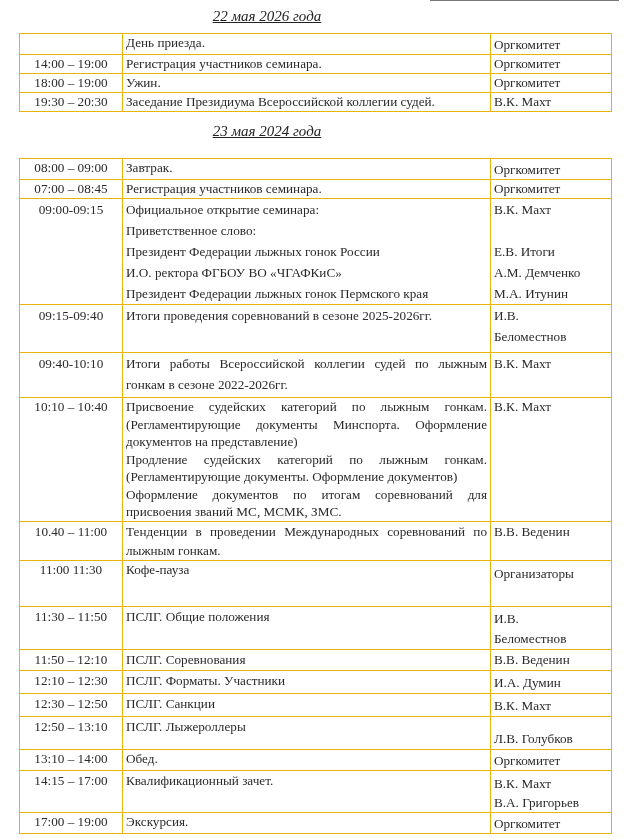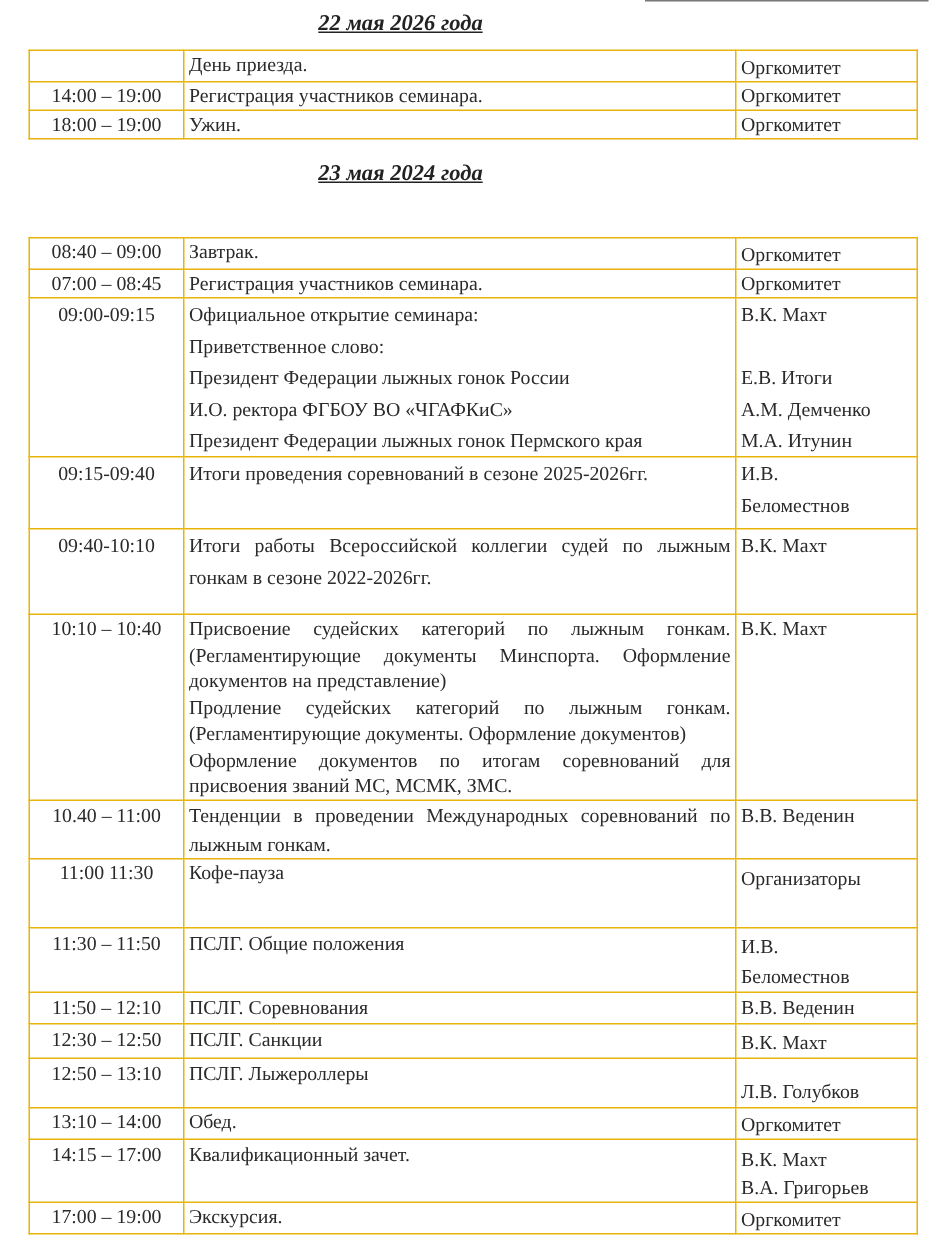--- a/index.html
+++ b/index.html
@@ -1,20 +1,20 @@
 <!DOCTYPE html>
 <html><head>
 <meta charset="utf-8">
 <style>
   html, body { margin:0; padding:0; background:#ffffff; }
   body { width:629px; height:840px; position:relative; overflow:hidden;
          font-family:"Liberation Serif", "DejaVu Serif", serif; color:#2a2a2a; }
   .topline { position:absolute; left:430px; top:0; width:189px; height:1px; background:#777; }
   .day-title { position:absolute; left:0; width:534px; text-align:center;
-               font-size:15px; font-style:italic; font-weight:bold; text-decoration:underline; color:#222; }
+               font-size:15px; font-style:italic; font-weight:normal; text-decoration:underline; color:#222; }
   table { position:absolute; border-collapse:collapse; font-size:13.2px; line-height:18px; }
   td { border:1px solid #eab308; vertical-align:top; padding:0 3px;font-family:Liberation Serif, serif; }
   td.time { width:96px; text-align:center; white-space:nowrap; }
   td.act { width:361px; }
   td.resp { width:114px; }
   td.resp .line { display:block; }
   .j { text-align:justify; text-align-last:left; }
   .act .line { display:block; }
 </style>
 </head>
@@ -34,29 +34,34 @@
     <tr>
       <td class="time">14:00 – 19:00</td>
       <td class="act">Регистрация участников семинара.</td>
       <td class="resp">Оргкомитет</td>
     </tr>
     <tr>
       <td class="time">18:00 – 19:00</td>
       <td class="act">Ужин.</td>
       <td class="resp">Оргкомитет</td>
     </tr>
+    <tr>
+      <td class="time">19:30 – 20:30</td>
+      <td class="act">Заседание Президиума Всероссийской коллегии судей.</td>
+      <td class="resp">В.К. Махт</td>
+    </tr>
   </tbody>
 </table>
 
-<div class="day-title" style="top:108px;">23 мая 2024 года</div>
+<div class="day-title" style="top:123px;">23 мая 2024 года</div>
 
 <table style="left:19px; top:158px;">
   <tbody>
     <tr>
-      <td class="time">08:40 – 09:00</td>
+      <td class="time">08:00 – 09:00</td>
       <td class="act">Завтрак.</td>
       <td class="resp" style="padding-top:2px;">Оргкомитет</td>
     </tr>
     <tr>
       <td class="time">07:00 – 08:45</td>
       <td class="act">Регистрация участников семинара.</td>
       <td class="resp">Оргкомитет</td>
     </tr>
     <tr style="line-height:21px;">
       <td class="time">09:00-09:15</td>
@@ -76,21 +81,21 @@
       </td>
     </tr>
     <tr style="height:48px; line-height:21px;">
       <td class="time">09:15-09:40</td>
       <td class="act">Итоги проведения соревнований в сезоне 2025-2026гг.</td>
       <td class="resp">
         <span class="line">И.В.</span>
         <span class="line">Беломестнов</span>
       </td>
     </tr>
-    <tr style="height:57px; line-height:21px;">
+    <tr style="height:45px; line-height:21px;">
       <td class="time">09:40-10:10</td>
       <td class="act j">Итоги работы Всероссийской коллегии судей по лыжным гонкам в сезоне 2022-2026гг.</td>
       <td class="resp">В.К. Махт</td>
     </tr>
     <tr style="line-height:17.5px;">
       <td class="time">10:10 – 10:40</td>
       <td class="act">
         <span class="line j">Присвоение судейских категорий по лыжным гонкам. (Регламентирующие документы Минспорта. Оформление документов на представление)</span>
         <span class="line j">Продление судейских категорий по лыжным гонкам. (Регламентирующие документы. Оформление документов)</span>
         <span class="line j">Оформление документов по итогам соревнований для присвоения званий МС, МСМК, ЗМС.</span>
@@ -114,20 +119,25 @@
         <span class="line">И.В.</span>
         <span class="line">Беломестнов</span>
       </td>
     </tr>
     <tr style="line-height:20px;">
       <td class="time">11:50 – 12:10</td>
       <td class="act">ПСЛГ. Соревнования</td>
       <td class="resp">В.В. Веденин</td>
     </tr>
     <tr style="line-height:20px;">
+      <td class="time">12:10 – 12:30</td>
+      <td class="act">ПСЛГ. Форматы. Участники</td>
+      <td class="resp" style="padding-top:2px;">И.А. Думин</td>
+    </tr>
+    <tr style="line-height:20px;">
       <td class="time">12:30 – 12:50</td>
       <td class="act">ПСЛГ. Санкции</td>
       <td class="resp" style="padding-top:2px;">В.К. Махт</td>
     </tr>
     <tr style="line-height:20px;">
       <td class="time">12:50 – 13:10</td>
       <td class="act">ПСЛГ. Лыжероллеры</td>
       <td class="resp" style="padding-top:12px;">Л.В. Голубков</td>
     </tr>
     <tr>

